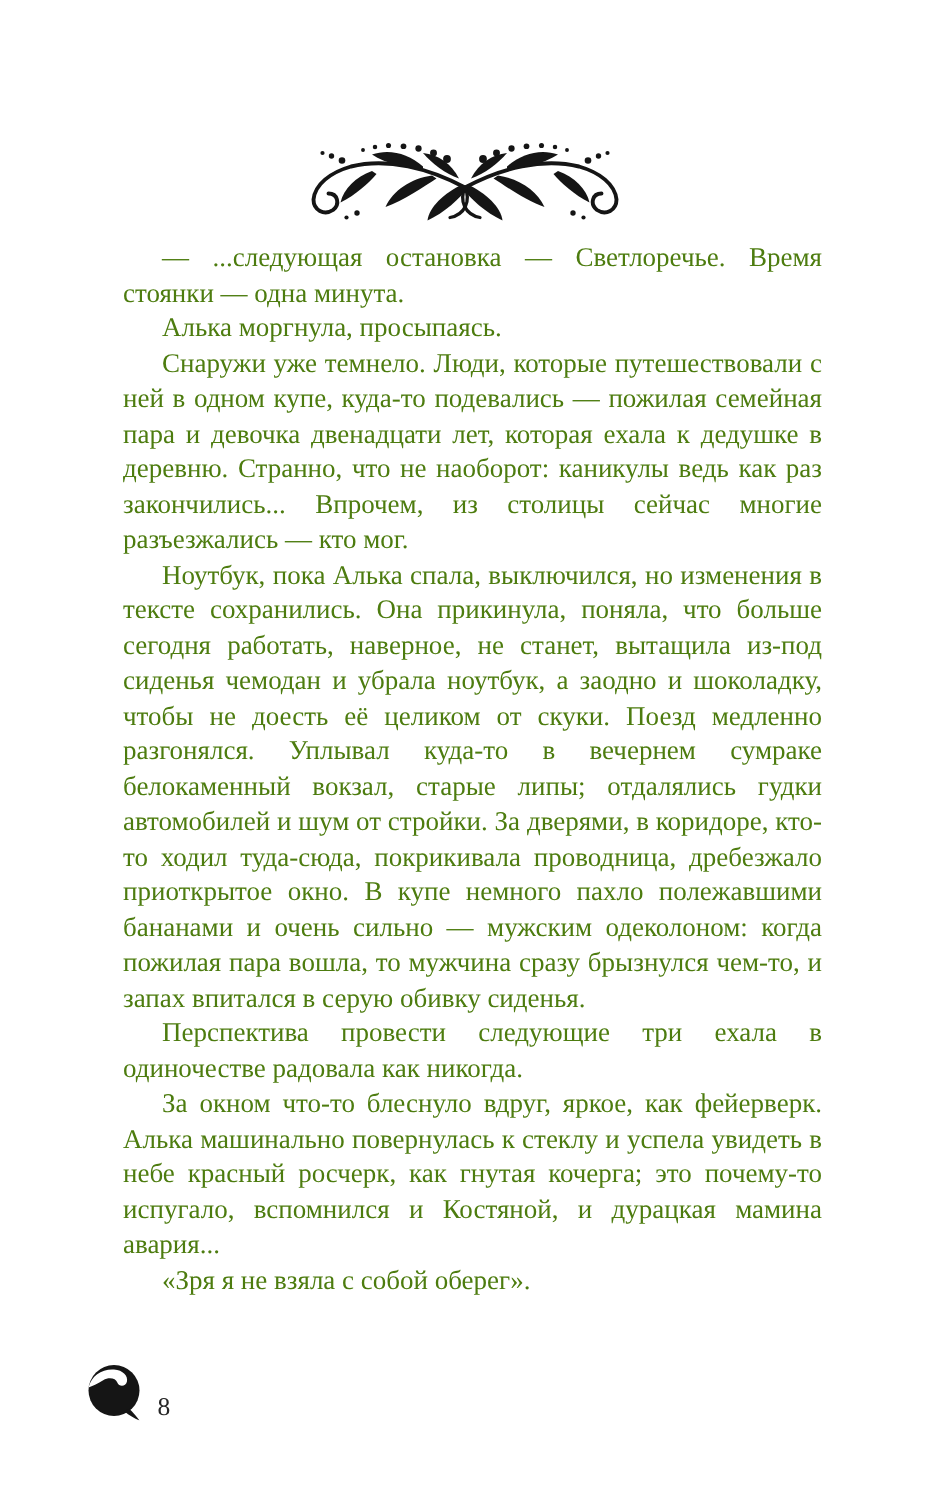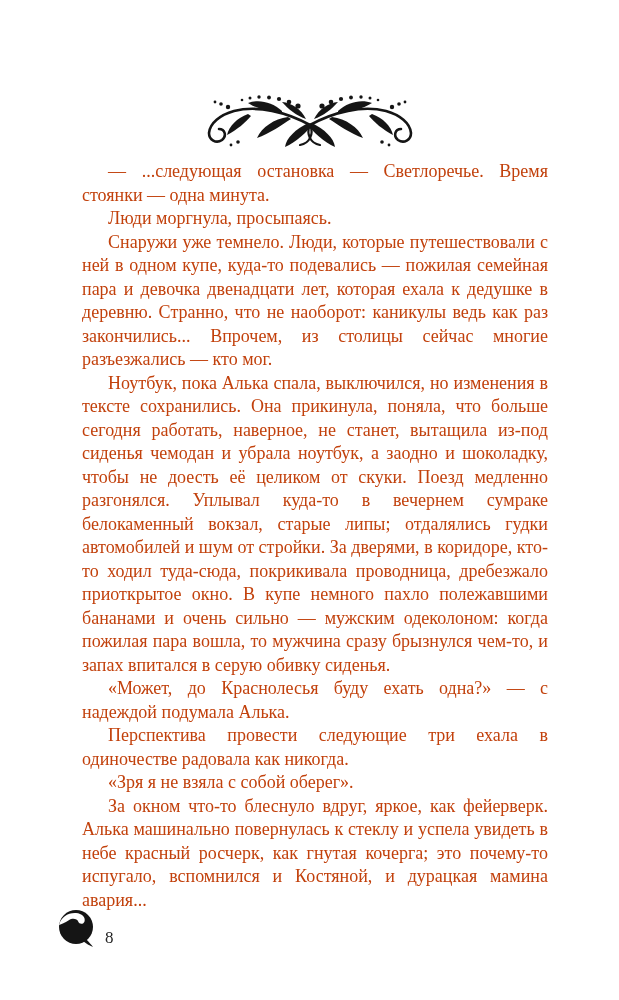--- a/index.html
+++ b/index.html
@@ -20,21 +20,21 @@
     left: 186px;
     top: 92px;
     width: 248px;
     height: 58px;
   }
   .text-block {
     position: absolute;
     left: 82px;
     top: 160px;
     width: 466px;
-    color: #c2410c;
+    color: #4d7c0f;
     font-size: 18px;
     line-height: 23.5px;
     text-align: justify;
     hyphens: auto;
   }
   .text-block p {
     margin: 0;
     padding: 0;
     text-indent: 26px;
   }
@@ -96,27 +96,26 @@
         <circle cx="196" cy="50" r="1.8"></circle>
         <circle cx="203" cy="53" r="1.4"></circle>
       </g>
     </defs>
     <use href="#orn-half"></use>
     <use href="#orn-half" transform="translate(248,0) scale(-1,1)"></use>
   </svg>
 
   <div class="text-block">
     <p>— ...следующая остановка — Светлоречье. Время стоянки — одна минута.</p>
-    <p>Люди моргнула, просыпаясь.</p>
+    <p>Алька моргнула, просыпаясь.</p>
     <p>Снаружи уже темнело. Люди, которые путешествовали с ней в одном купе, куда-то подевались — пожилая семейная пара и девочка двенадцати лет, которая ехала к дедушке в деревню. Странно, что не наоборот: каникулы ведь как раз закончились... Впрочем, из столицы сейчас многие разъезжались — кто мог.</p>
     <p>Ноутбук, пока Алька спала, выключился, но изменения в тексте сохранились. Она прикинула, поняла, что больше сегодня работать, наверное, не станет, вытащила из-под сиденья чемодан и убрала ноутбук, а заодно и шоколадку, чтобы не доесть её целиком от скуки. Поезд медленно разгонялся. Уплывал куда-то в вечернем сумраке белокаменный вокзал, старые липы; отдалялись гудки автомобилей и шум от стройки. За дверями, в коридоре, кто-то ходил туда-сюда, покрикивала проводница, дребезжало приоткрытое окно. В купе немного пахло полежавшими бананами и очень сильно — мужским одеколоном: когда пожилая пара вошла, то мужчина сразу брызнулся чем-то, и запах впитался в серую обивку сиденья.</p>
-    <p>«Может, до Краснолесья буду ехать одна?» — с надеждой подумала Алька.</p>
     <p>Перспектива провести следующие три ехала в одиночестве радовала как никогда.</p>
+    <p>За окном что-то блеснуло вдруг, яркое, как фейерверк. Алька машинально повернулась к стеклу и успела увидеть в небе красный росчерк, как гнутая кочерга; это почему-то испугало, вспомнился и Костяной, и дурацкая мамина авария...</p>
     <p>«Зря я не взяла с собой оберег».</p>
-    <p>За окном что-то блеснуло вдруг, яркое, как фейерверк. Алька машинально повернулась к стеклу и успела увидеть в небе красный росчерк, как гнутая кочерга; это почему-то испугало, вспомнился и Костяной, и дурацкая мамина авария...</p>
   </div>
 
   <div class="footer">
     <svg class="marker" viewBox="0 0 42 38" aria-hidden="true">
       <circle cx="20" cy="18" r="17" fill="#151515"></circle>
       <path d="M30 30 C33 33 35.5 36 37 38 C33.5 36.5 30 34.5 27 32 Z" fill="#151515"></path>
       <path d="M3 16 C5 8 12 3.5 20 4 C26 4.4 29.6 8.4 28.6 12.2 C27.8 15.4 23.4 15.8 22.2 12.6 C21.2 9.8 16.6 8.8 12.8 11.2 C8.8 13.6 5.6 15.2 3 16 Z" fill="#ffffff"></path>
     </svg>
     <span class="page-number">8</span>
   </div>

